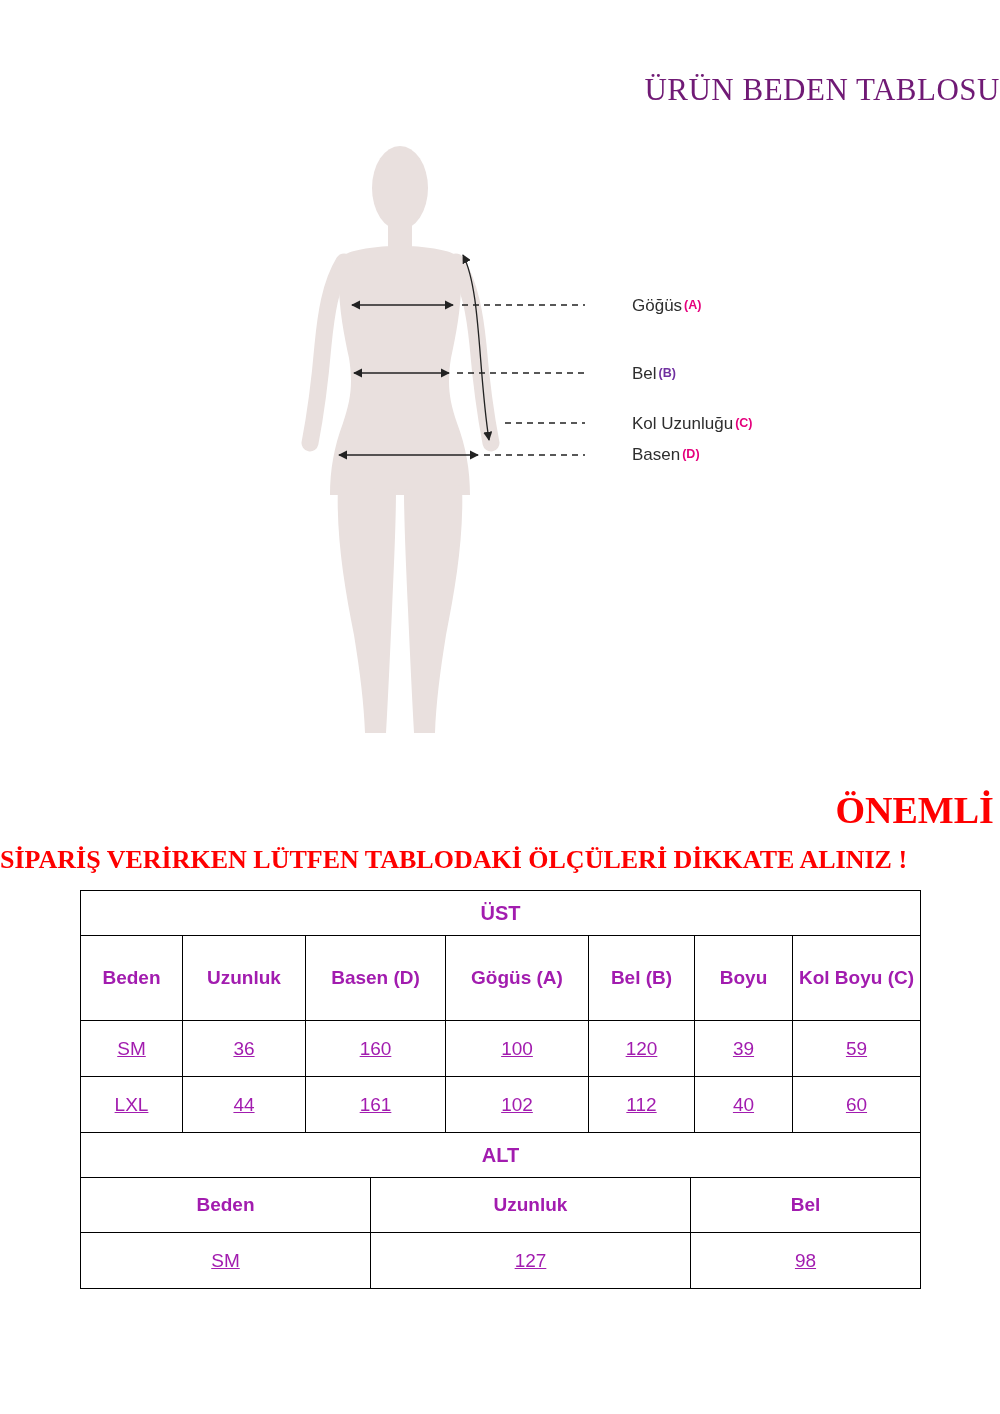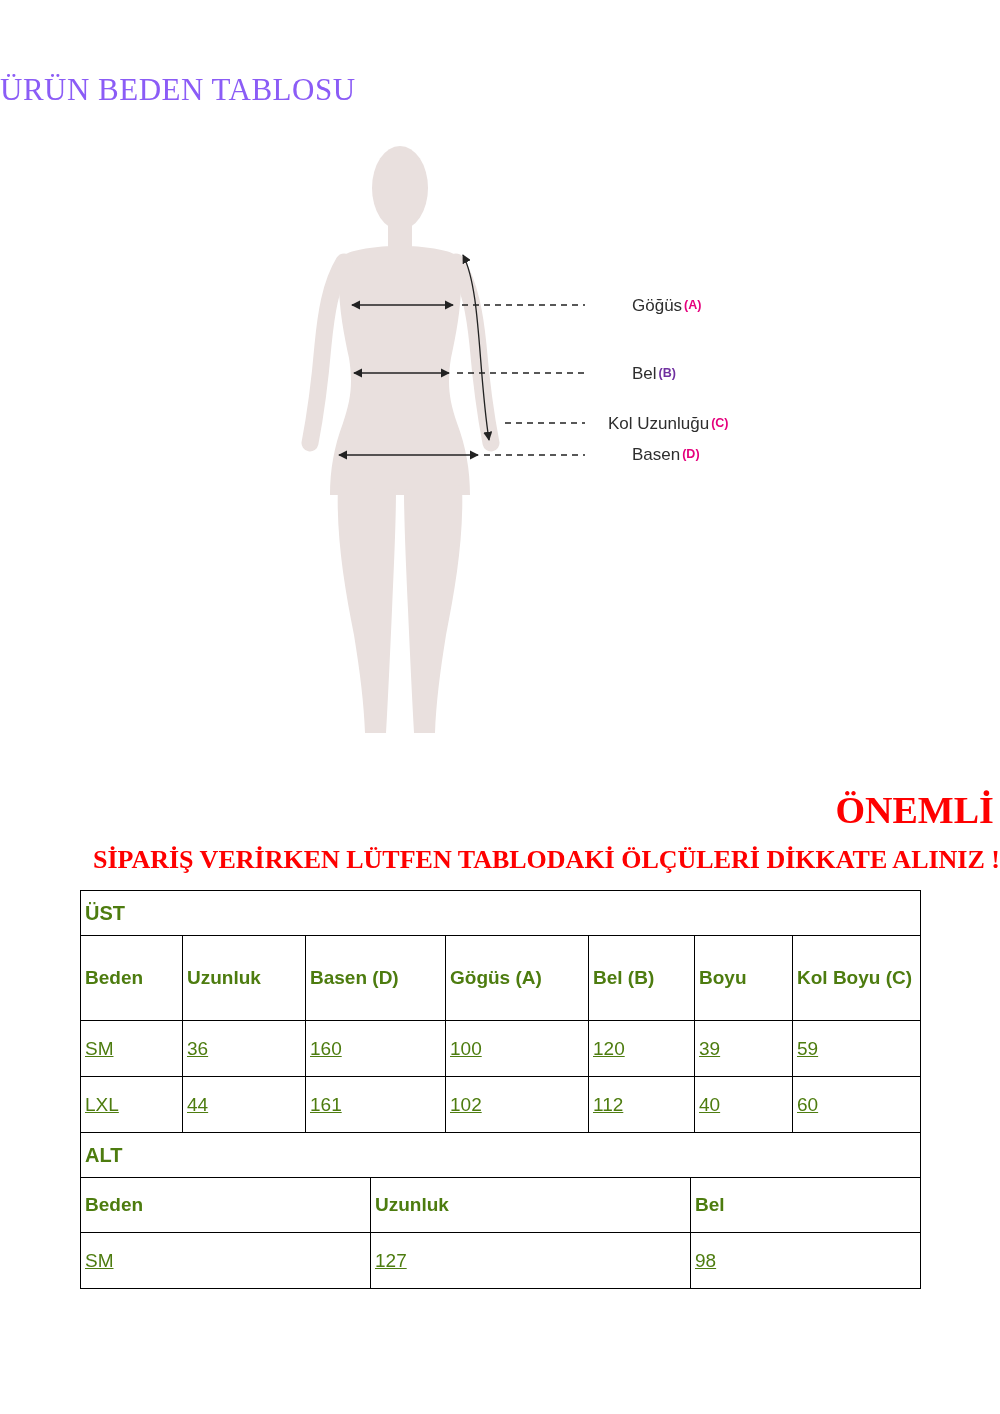--- a/index.html
+++ b/index.html
@@ -2,48 +2,48 @@
 <html><head>
 <meta charset="utf-8">
 <style>
   html,body { margin:0; padding:0; background:#ffffff; }
   .page {
     position:relative; width:1000px; height:1414px; background:#ffffff;
     font-family:"Liberation Sans", sans-serif; overflow:hidden;
   }
   .title {
     position:absolute; top:72px; left:0; width:100%;
-    text-align:left; font-family:"Liberation Serif", serif;
-    font-size:31px; color:#8b5cf6; letter-spacing:0.5px;
+    text-align:right; font-family:"Liberation Serif", serif;
+    font-size:31px; color:#701a75; letter-spacing:0.5px;
   }
   .diagram-svg { position:absolute; left:0; top:140px; }
   .diagram-label {
     position:absolute; font-size:17px; color:#2e2e2e; white-space:nowrap;margin-left:32px;
   }
   .label-letter {
     font-size:12.5px; font-weight:bold; color:#e5007d;
     margin-left:2px; position:relative; top:-2px;
   }
   .label-letter.purple { color:#7030a0; }
   .important {
     position:absolute; top:788px; left:16px; width:100%; text-align:right;
     font-family:"Liberation Serif", serif; font-weight:bold;
     font-size:38px; color:#fe0000;
   }
   .warning {
-    position:absolute; top:845px; left:0; width:100%; text-align:right;
+    position:absolute; top:845px; left:0; width:100%; text-align:left;
     font-family:"Liberation Serif", serif; font-weight:bold;
     font-size:26px; color:#fe0000;
   }
   .tables { position:absolute; left:80px; top:890px; width:840px; }
   table { border-collapse:collapse; width:840px; table-layout:fixed; }
   .tbl-bottom { margin-top:-1px; }
   td {
-    border:1px solid #000; text-align:left; vertical-align:middle;
-    font-size:19px; color:#4d7c0f; padding:0 4px; background:#fff;
+    border:1px solid #000; text-align:center; vertical-align:middle;
+    font-size:19px; color:#a21caf; padding:0 4px; background:#fff;
   }
   tr.r-section td { height:44px; font-weight:bold; font-size:20px; }
   tr.r-head td    { height:84px; font-weight:bold; }
   tr.r-head2 td   { height:54px; font-weight:bold; }
   tr.r-data td    { height:55px; font-weight:normal;text-decoration:underline; }
 </style>
 </head>
 <body>
 
 <div class="page">
@@ -95,21 +95,21 @@
       </g>
     </g>
   </svg>
 
   <div class="diagram-label" style="left:600px; top:296px">
     <span>Göğüs</span><span class="label-letter">(A)</span>
   </div>
   <div class="diagram-label" style="left:600px; top:364px">
     <span>Bel</span><span class="label-letter purple">(B)</span>
   </div>
-  <div class="diagram-label" style="left:576px; top:414px">
+  <div class="diagram-label" style="left:600px; top:414px">
     <span>Kol Uzunluğu</span><span class="label-letter">(C)</span>
   </div>
   <div class="diagram-label" style="left:600px; top:445px">
     <span>Basen</span><span class="label-letter">(D)</span>
   </div>
 
   <div class="important">ÖNEMLİ !</div>
   <div class="warning">SİPARİŞ VERİRKEN LÜTFEN TABLODAKİ ÖLÇÜLERİ DİKKATE ALINIZ !</div>
 
   <div class="tables">

